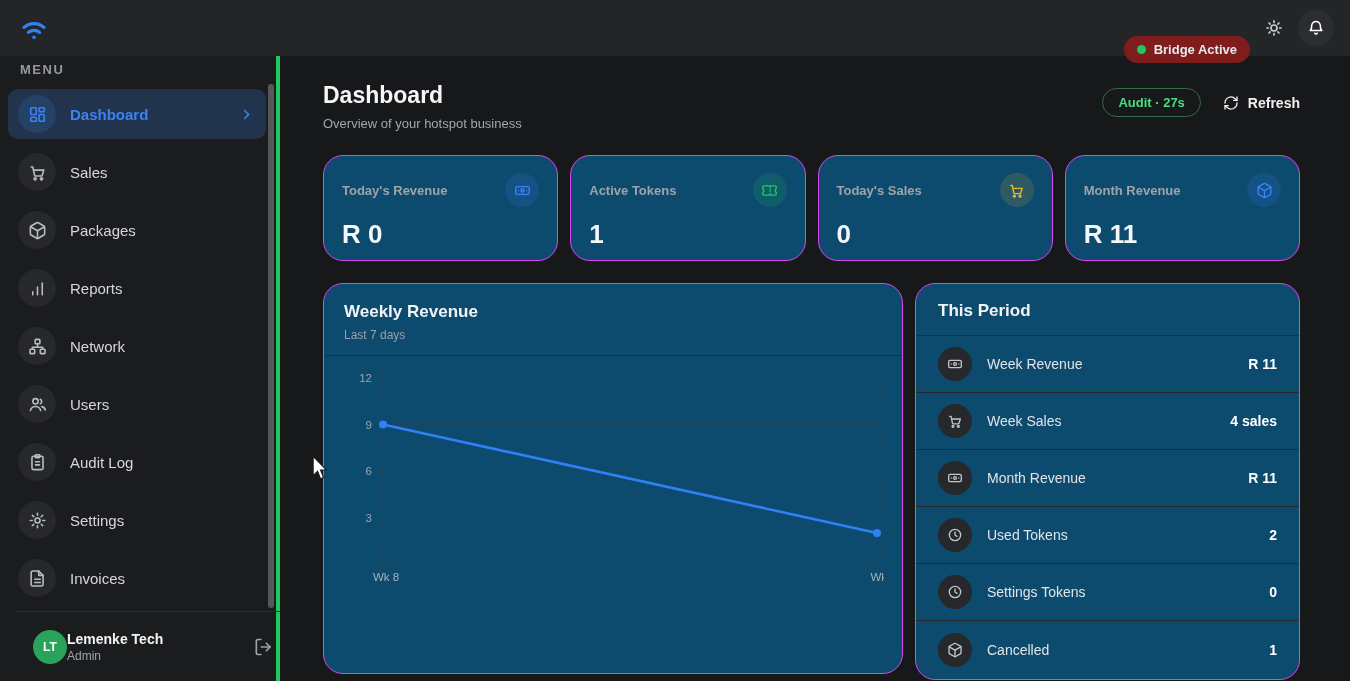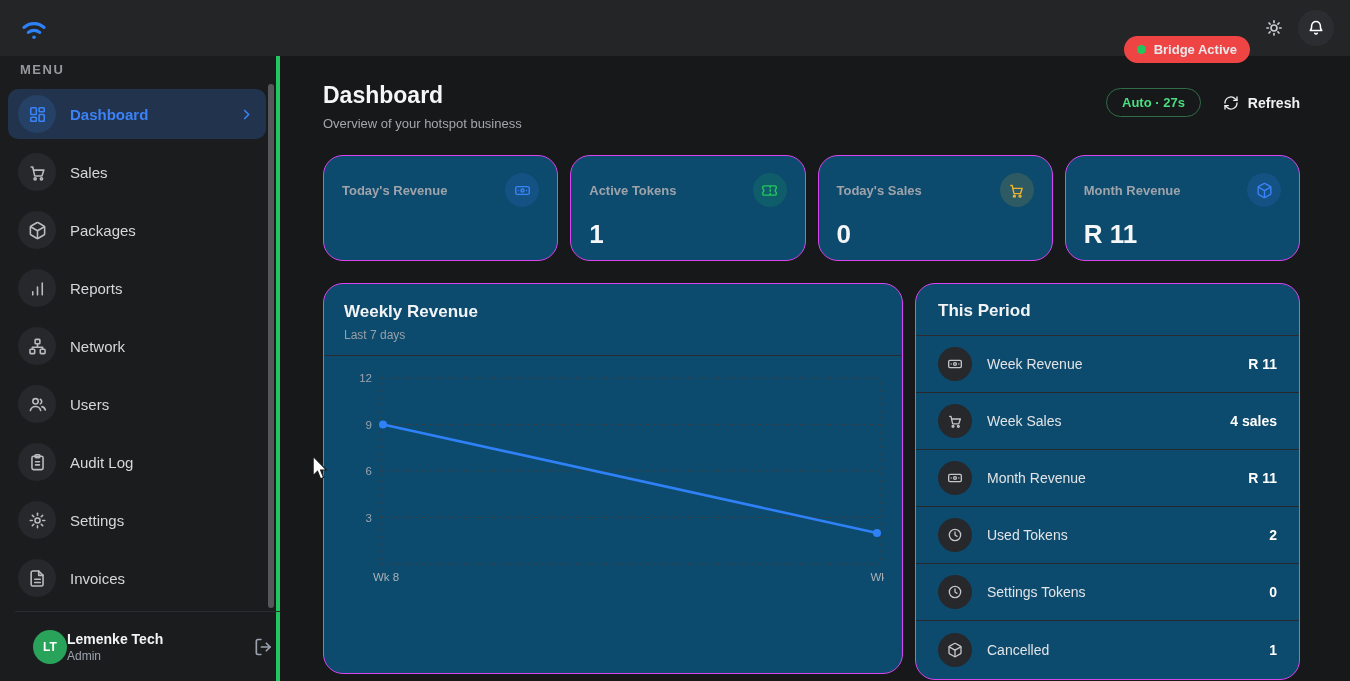--- a/index.html
+++ b/index.html
@@ -5,21 +5,21 @@
   * { margin:0; padding:0; box-sizing:border-box; }
   html,body { width:1350px; height:681px; overflow:hidden; background:#17181a;
     font-family:"Liberation Sans", sans-serif; color:#e7e8ea; }
 
   
   .topbar { position:absolute; top:0; left:0; width:1350px; height:56px;
     background:#232527; display:flex; align-items:center; padding:0 16px 0 18px; z-index:5; }
   .logo { color:#2f81f7; width:32px; height:32px; display:flex; align-items:center; justify-content:center; }
   .logo svg { width:30px; height:30px; }
   .topbar-right { margin-left:auto; display:flex; align-items:center; gap:14px; }
-  .status-pill { display:flex; align-items:center; gap:8px; background:#ef4444;
+  .status-pill { display:flex; align-items:center; gap:8px; background:#7f1d1d;
     border-radius:999px; height:27px; padding:0 13px; font-size:13px; font-weight:700; color:#e8e9eb;margin-top:43px; }
   .status-dot { width:9px; height:9px; border-radius:50%; background:#22c55e; }
   .icon-btn { background:none; border:none; color:#c9cbce; cursor:pointer;
     display:flex; align-items:center; justify-content:center; }
   .icon-btn svg { width:20px; height:20px; }
   .bell-btn { width:36px; height:36px; border-radius:50%; background:#2b2d30; color:#fff; }
   .bell-btn svg { width:18px; height:18px; }
 
   
   .sidebar { position:absolute; top:56px; left:0; width:280px; bottom:0;
@@ -260,21 +260,21 @@
   </div>
 </aside>
 
 <main class="main">
   <div class="page-header">
     <div>
       <h1 class="page-title">Dashboard</h1>
       <div class="page-subtitle">Overview of your hotspot business</div>
     </div>
     <div class="header-actions">
-      <span class="auto-pill">Auto · 27s</span>
+      <span class="auto-pill">Audit · 27s</span>
       <button class="refresh-btn">
         <span style="display:flex">
             <svg viewBox="0 0 24 24" fill="none" stroke="currentColor" stroke-width="2" stroke-linecap="round" stroke-linejoin="round">
               <path d="M3 12a9 9 0 0 1 15.2-6.5L21 8"></path>
               <path d="M21 3v5h-5"></path>
               <path d="M21 12a9 9 0 0 1-15.2 6.5L3 16"></path>
               <path d="M3 21v-5h5"></path>
             </svg>
           </span>
         <span>Refresh</span>
@@ -288,20 +288,21 @@
           <span class="stat-label">Today's Revenue</span>
           <span class="stat-icon" style="color: rgb(59, 130, 246); background: rgba(59, 130, 246, 0.15);">
             <svg viewBox="0 0 24 24" fill="none" stroke="currentColor" stroke-width="2" stroke-linecap="round" stroke-linejoin="round">
               <rect x="2.5" y="6.5" width="19" height="11" rx="2"></rect>
               <circle cx="12" cy="12" r="2.1"></circle>
               <path d="M6.3 12h.01"></path>
               <path d="M17.7 12h.01"></path>
             </svg>
           </span>
         </div>
+        <div class="stat-value">R 0</div>
       </div>
       <div class="card stat-card">
         <div class="stat-head">
           <span class="stat-label">Active Tokens</span>
           <span class="stat-icon" style="color: rgb(34, 197, 94); background: rgba(34, 197, 94, 0.15);">
             <svg viewBox="0 0 24 24" fill="none" stroke="currentColor" stroke-width="2" stroke-linecap="round" stroke-linejoin="round">
               <path d="M2.5 9.5a2.8 2.8 0 0 1 0 5v2.3a1.7 1.7 0 0 0 1.7 1.7h15.6a1.7 1.7 0 0 0 1.7-1.7v-2.3a2.8 2.8 0 0 1 0-5V7.2a1.7 1.7 0 0 0-1.7-1.7H4.2a1.7 1.7 0 0 0-1.7 1.7z"></path>
               <path d="M13 6v2"></path>
               <path d="M13 11v2"></path>
               <path d="M13 16v2"></path>

